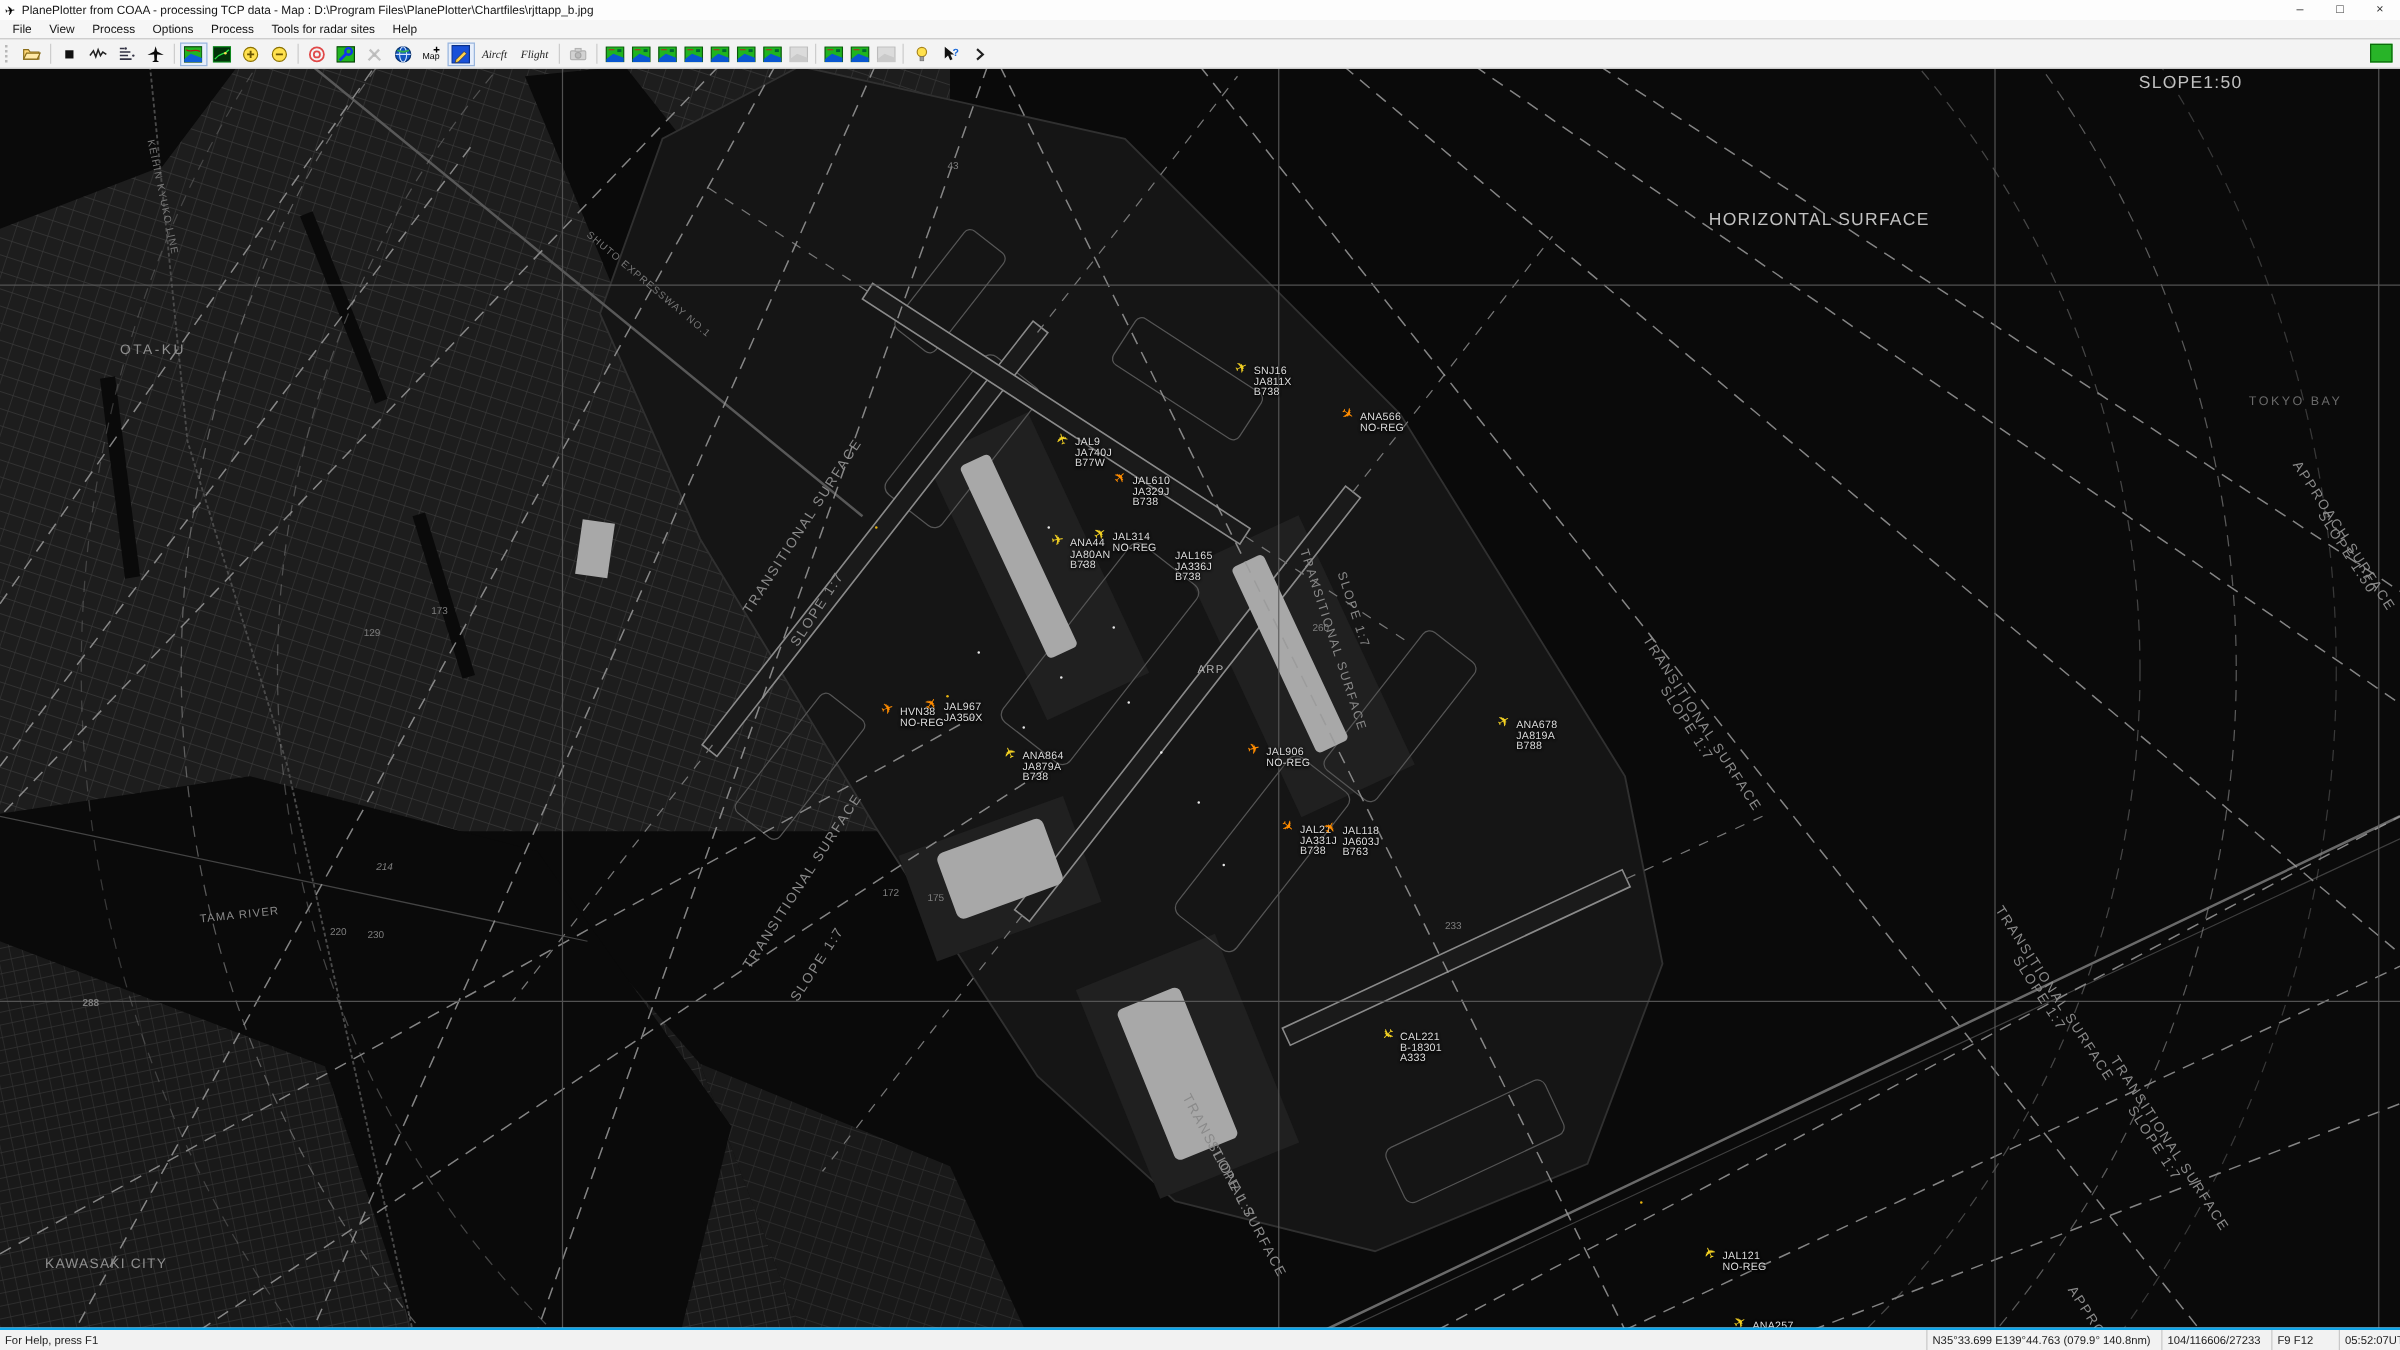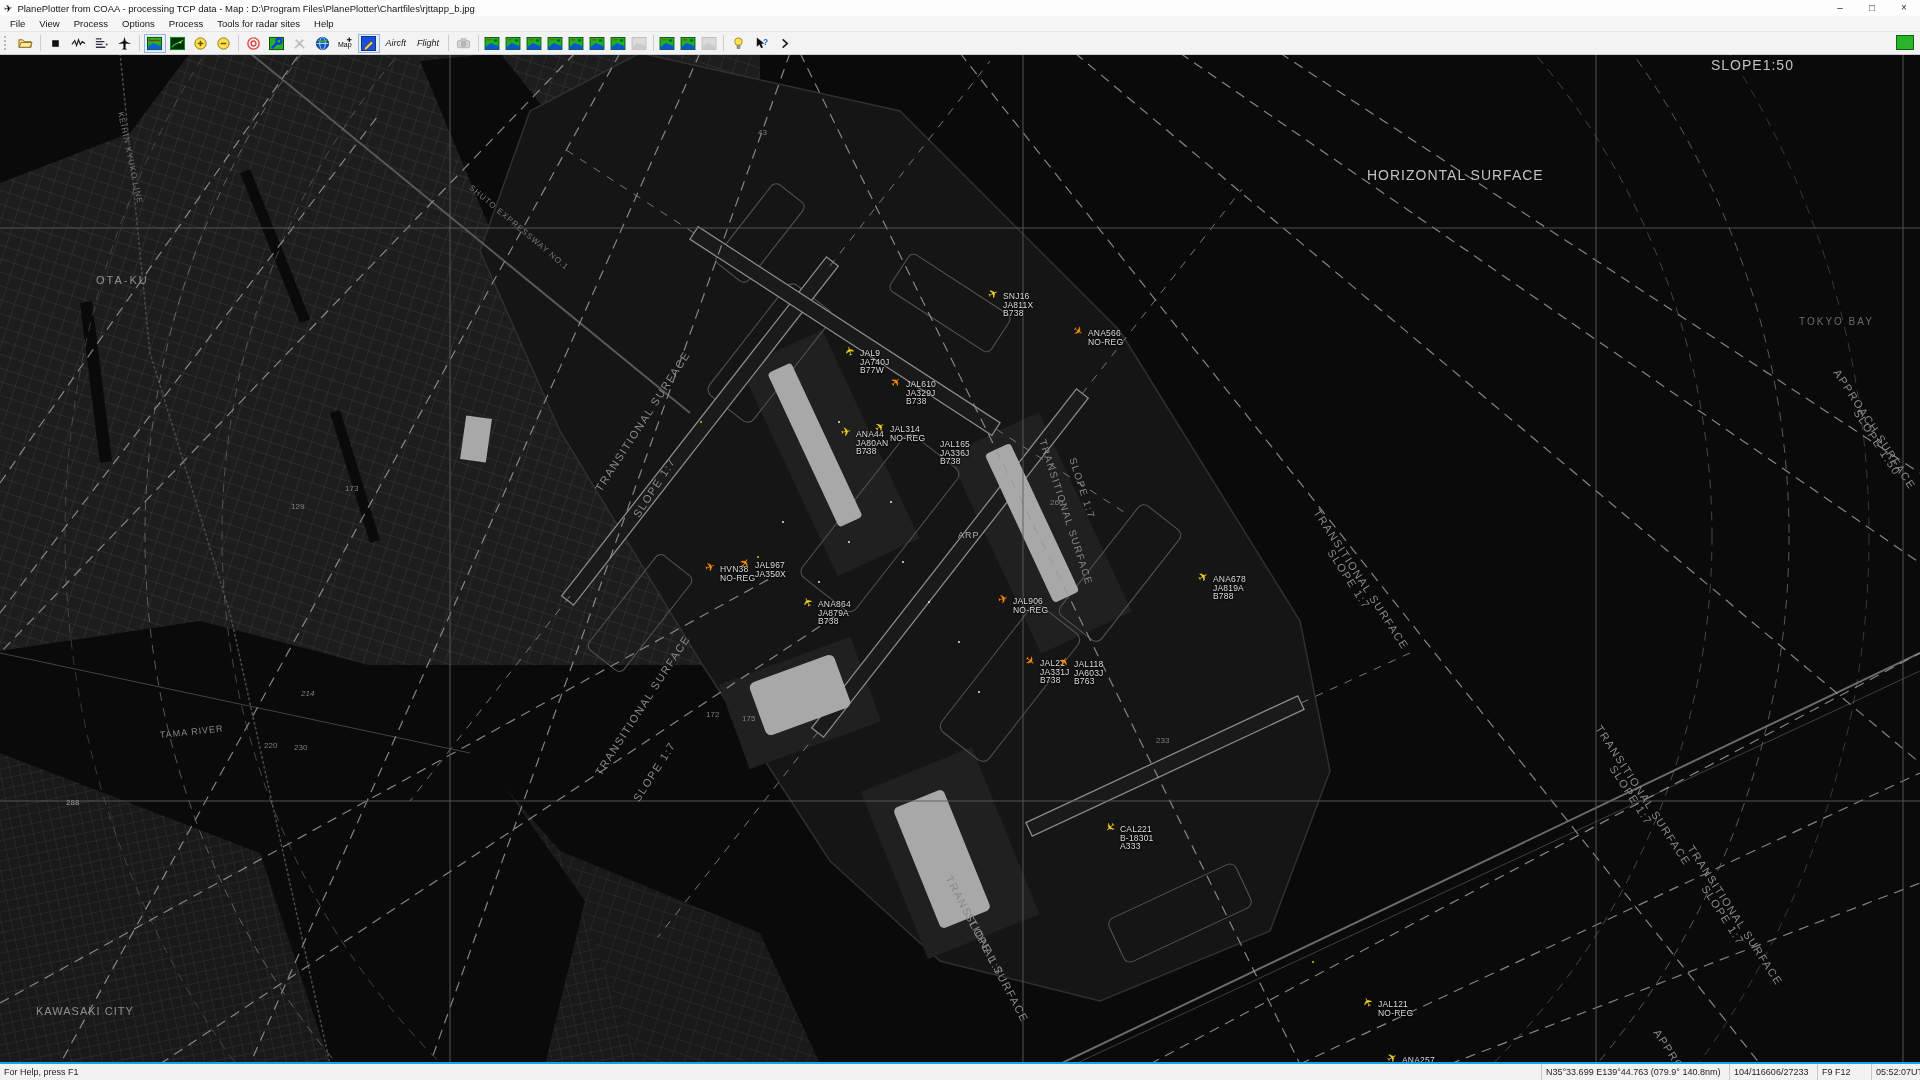--- a/index.html
+++ b/index.html
@@ -20,21 +20,21 @@
            align-items:center;padding-left:4px;z-index:30}
   .toolbar .grip{width:4px;height:14px;border-left:2px dotted #b8b8b8;margin:0 4px 0 0}
   .tbtn{width:22px;height:19px;display:flex;align-items:center;justify-content:center;
         background:transparent;border:1px solid transparent;margin:0 0.5px;padding:0}
   .tbtn svg{width:15px;height:15px}
   .tbtn.mini{width:20px}
   .tbtn.mini svg{width:16px;height:13px}
   .tbtn.pressed{background:#e6eefb;border:1px solid #9ab6dd}
   .tbtn.disabled{opacity:.55;filter:grayscale(1)}
   .tbtn.textbtn{width:auto;padding:0 4px;font-size:9px;font-style:italic;color:#222;
-                font-family:Liberation Sans, sans-serif}
+                font-family:Liberation Serif, serif}
   .tsep{width:1px;height:16px;background:#cdcdcd;margin:0 3px}
   .data-indicator{position:absolute;top:35px;right:6px;width:16px;height:13px;
                   background:#28b428;border:1px solid #0b6b0b;z-index:31}
 
   
   .map{position:absolute;top:53px;left:0;width:1920px;height:1011px;background:#0a0a0a;overflow:hidden;z-index:10}
   .map svg.chart{position:absolute;left:0;top:0}
   .mlabel{position:absolute;white-space:pre;color:#8f8f8f;transform-origin:0 50%;line-height:1}
   .elev{position:absolute;font-size:8px;color:#7e7e7e;line-height:1}
   .plot{position:absolute;width:2px;height:2px;border-radius:50%}

